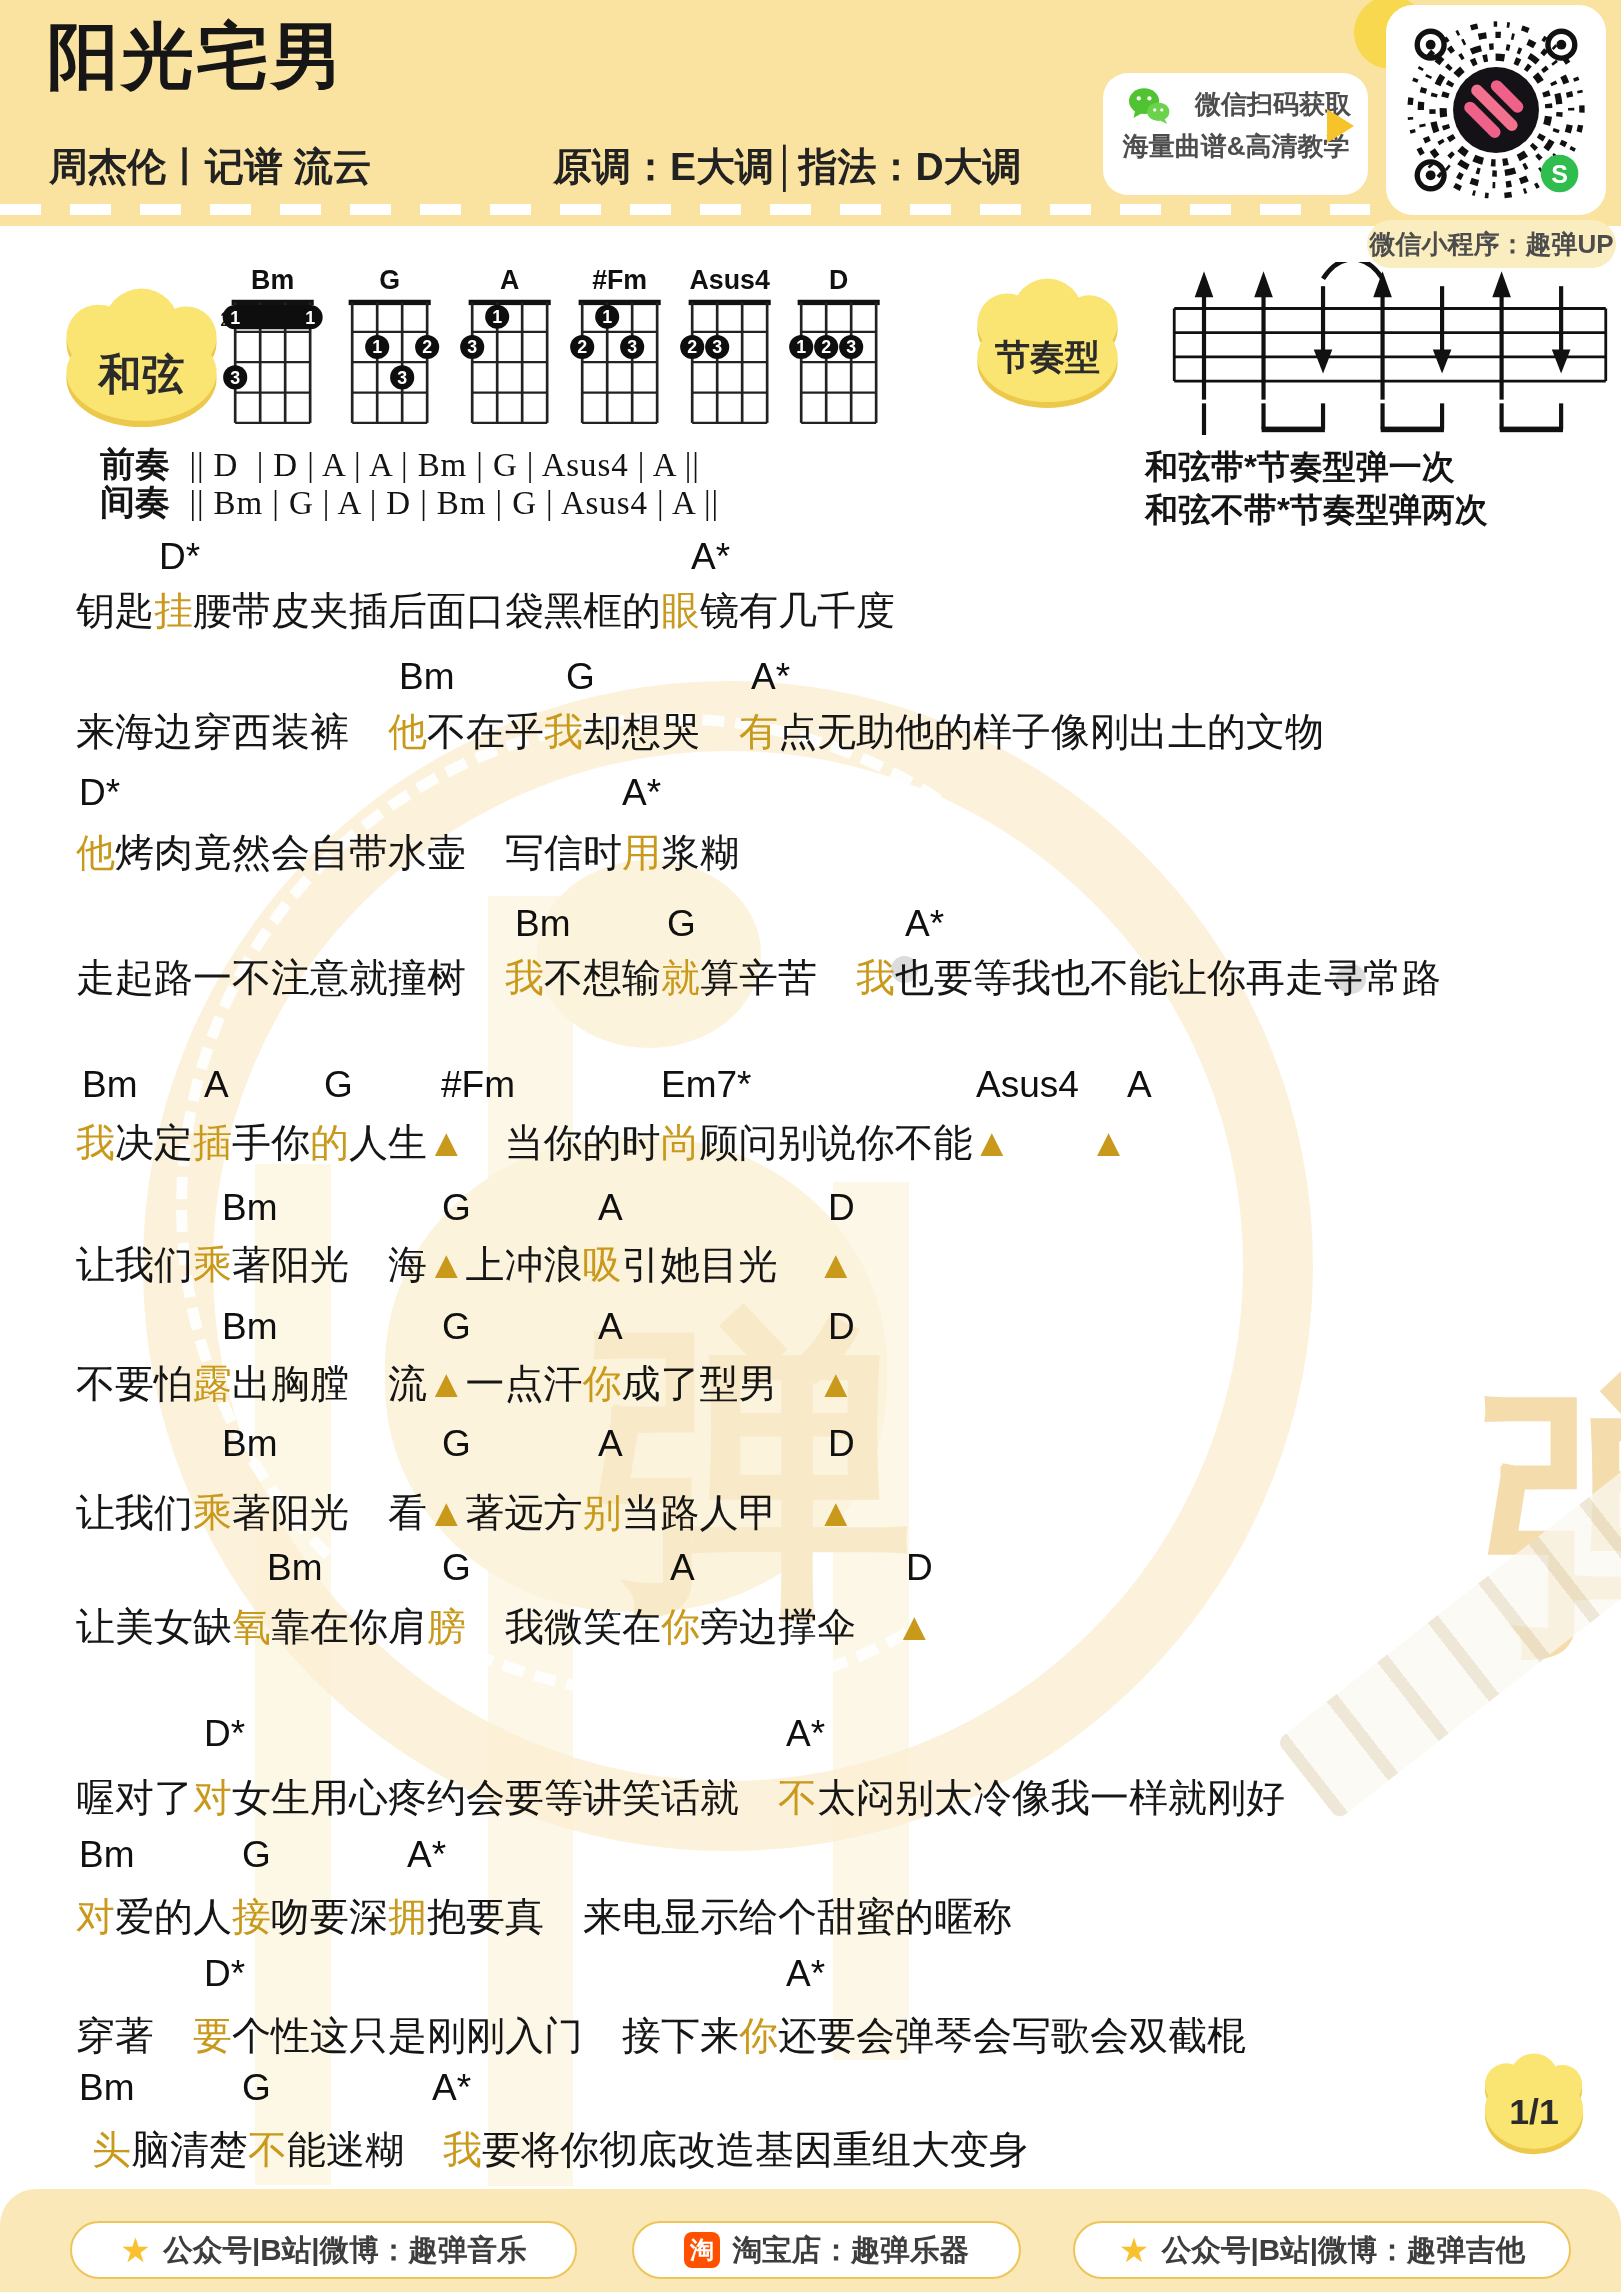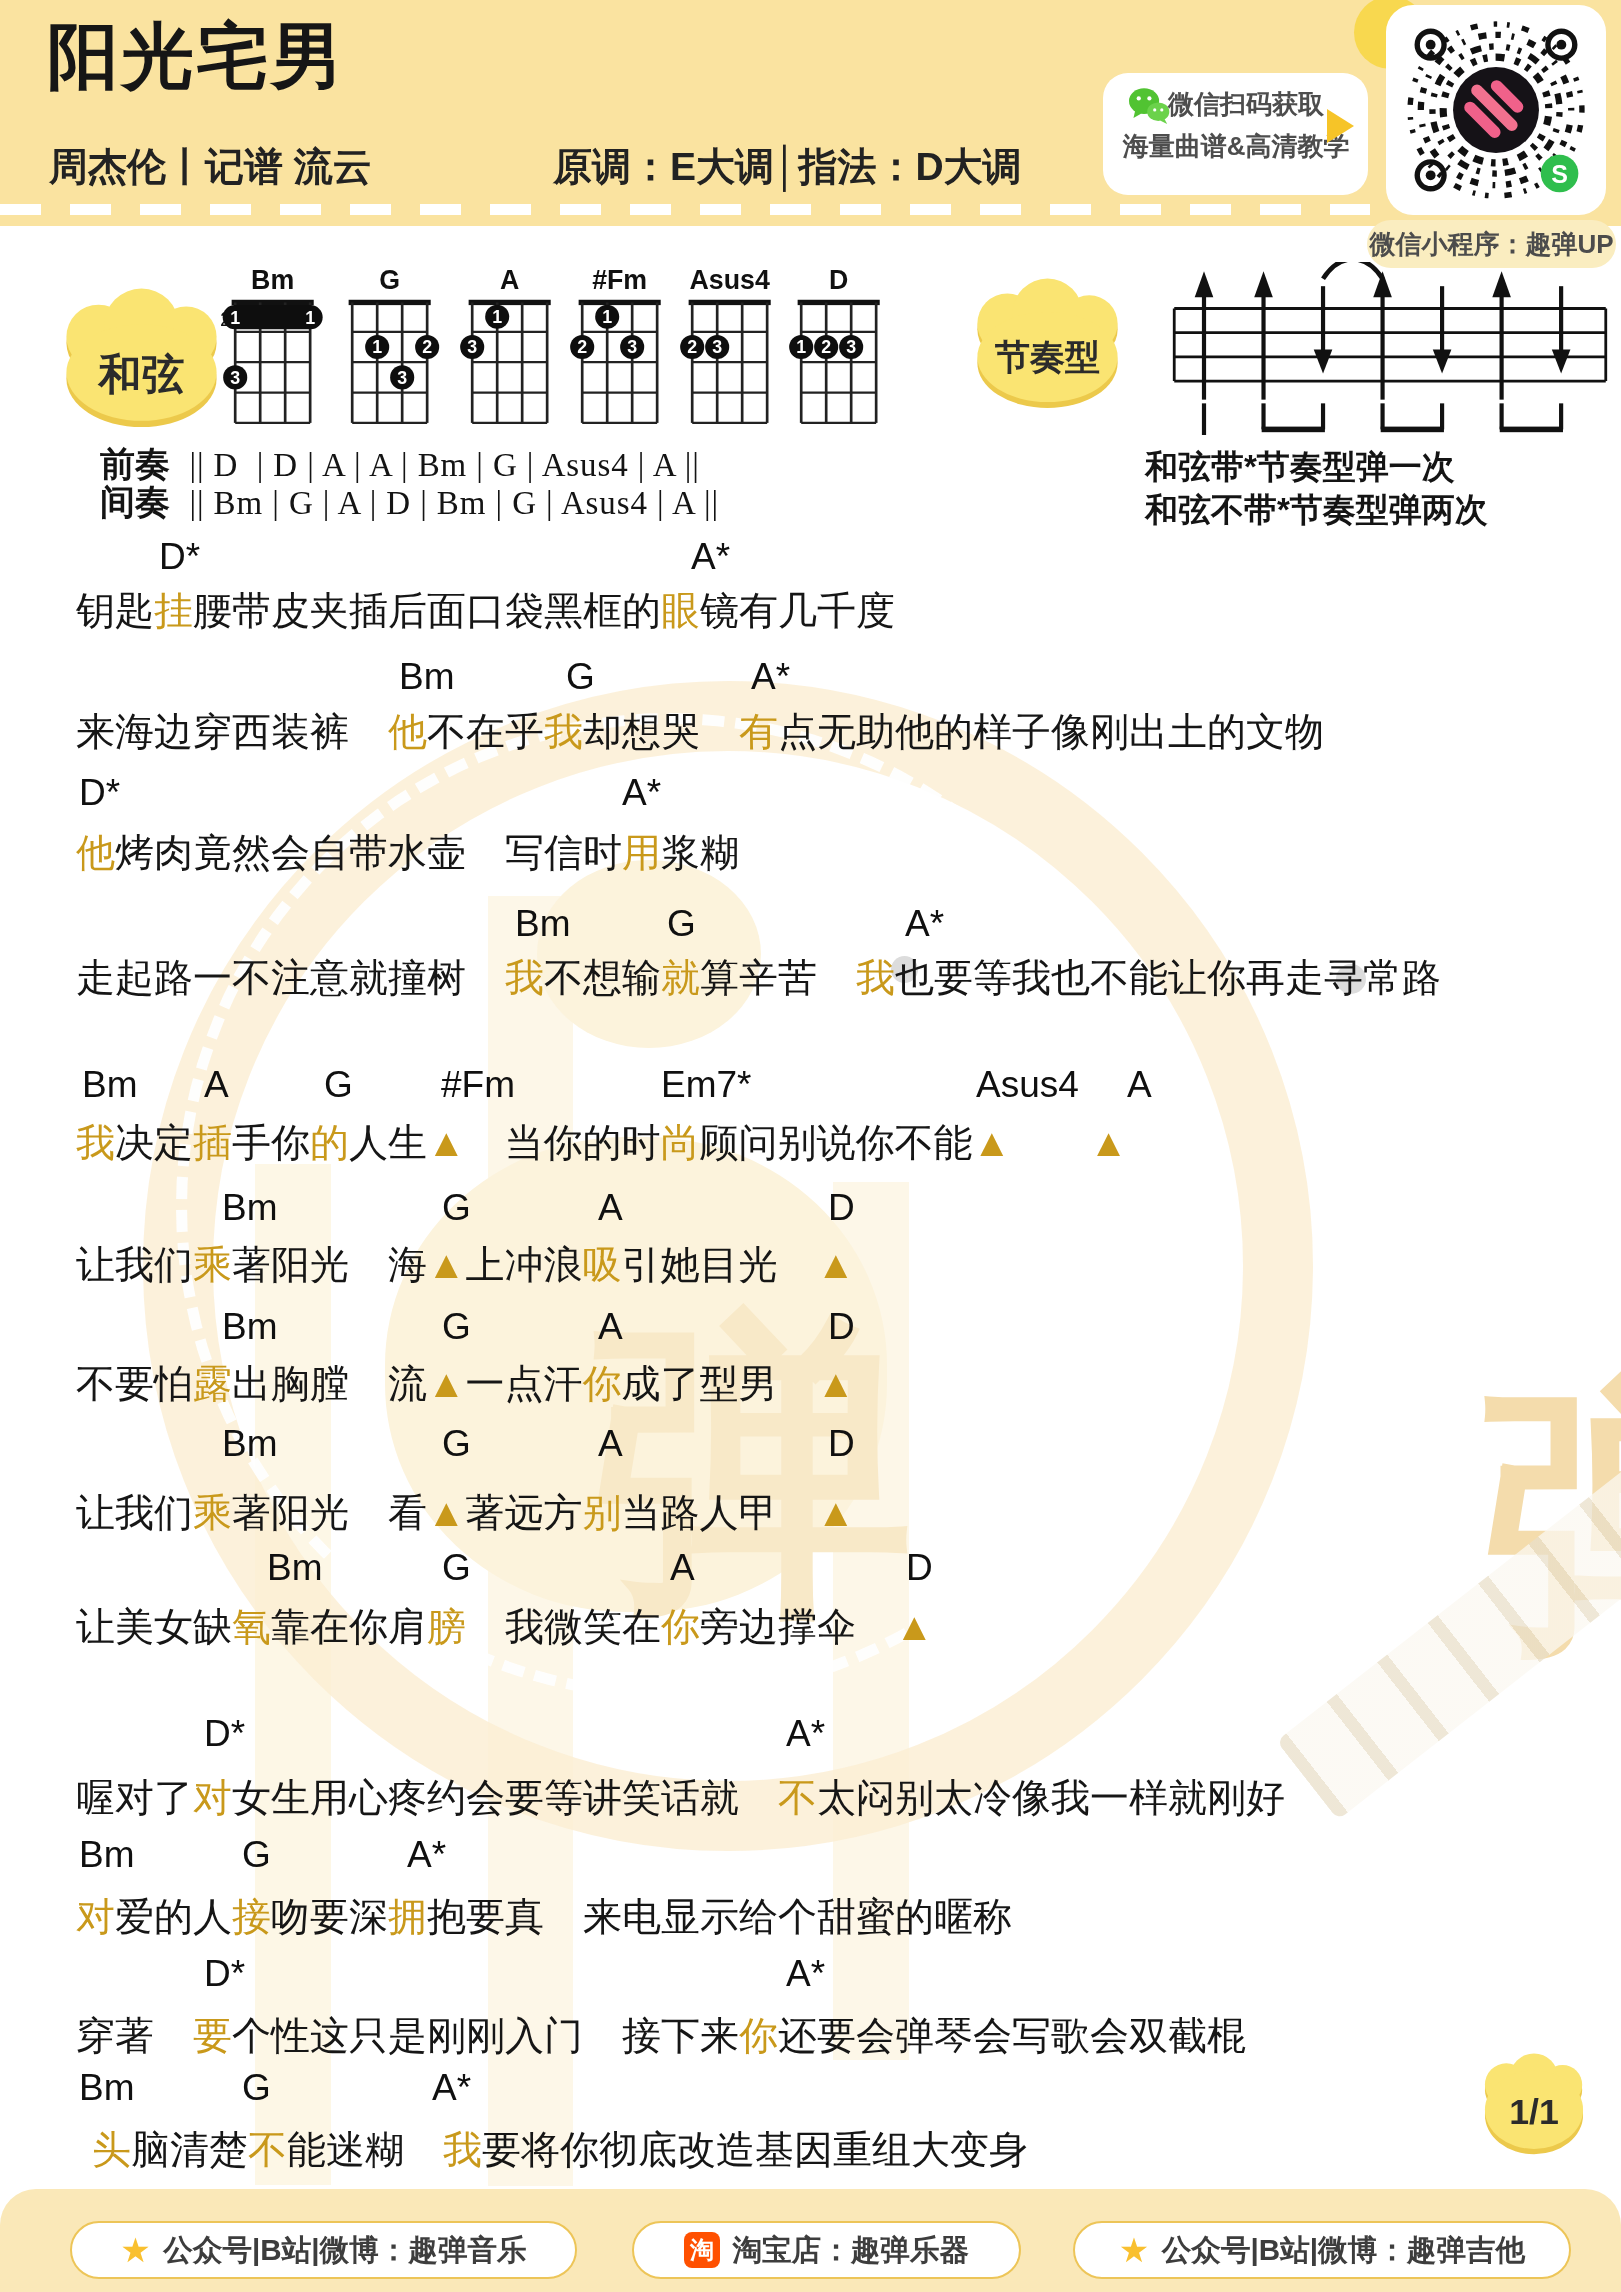--- a/index.html
+++ b/index.html
@@ -6,21 +6,21 @@
   .page{position:relative;width:1621px;height:2293px;background:#ffffff;overflow:hidden;
         font-family:"Liberation Sans","DejaVu Sans",sans-serif;color:#1c1c1c;}
   
   .header{position:absolute;left:0;top:0;width:1621px;height:226px;background:#FAE3A0;}
   .hdr-dash{position:absolute;left:0;top:204px;width:1370px;height:10.7px;
             background:repeating-linear-gradient(90deg,#ffffff 0 41px,rgba(255,255,255,0) 41px 70px);}
   .title{position:absolute;left:47px;top:9px;font-size:72px;font-weight:800;letter-spacing:2.7px;color:#161616;}
   .artist{position:absolute;left:49px;top:140px;font-size:39px;font-weight:600;color:#222;}
   .keyline{position:absolute;left:553px;top:140px;font-size:39px;font-weight:600;color:#222;}
   .promo{position:absolute;left:1103px;top:73px;width:265px;height:122px;background:#fff;border-radius:25px;}
-  .promo-l1{position:absolute;left:65px;top:14.3px;font-size:26px;font-weight:700;color:#4d4d4d;}
+  .promo-l1{position:absolute;left:92px;top:14.3px;font-size:26px;font-weight:700;color:#4d4d4d;}
   .promo-l2{position:absolute;left:19.7px;top:56px;font-size:26px;font-weight:700;color:#4d4d4d;}
   .promo-arrow{position:absolute;left:224px;top:36px;width:0;height:0;
                border-left:27px solid #F6C428;border-top:17px solid transparent;border-bottom:17px solid transparent;}
   .wc-icon{position:absolute;left:23px;top:12.5px;width:45px;height:39px;}
   .qr-blob{position:absolute;left:1354px;top:-3.6px;width:73px;height:73px;border-radius:50%;background:#F8D84F;}
   .qrbox{position:absolute;left:1386px;top:5.4px;width:220px;height:210px;background:#fff;border-radius:27px;}
   .qrbox svg{position:absolute;left:16px;top:10.7px;}
   .minipill{position:absolute;left:1367px;top:220px;width:249px;height:48px;background:#FAEDC0;border-radius:24px;
             display:flex;align-items:center;justify-content:center;font-size:26px;font-weight:700;color:#4c4c4c;}
   

